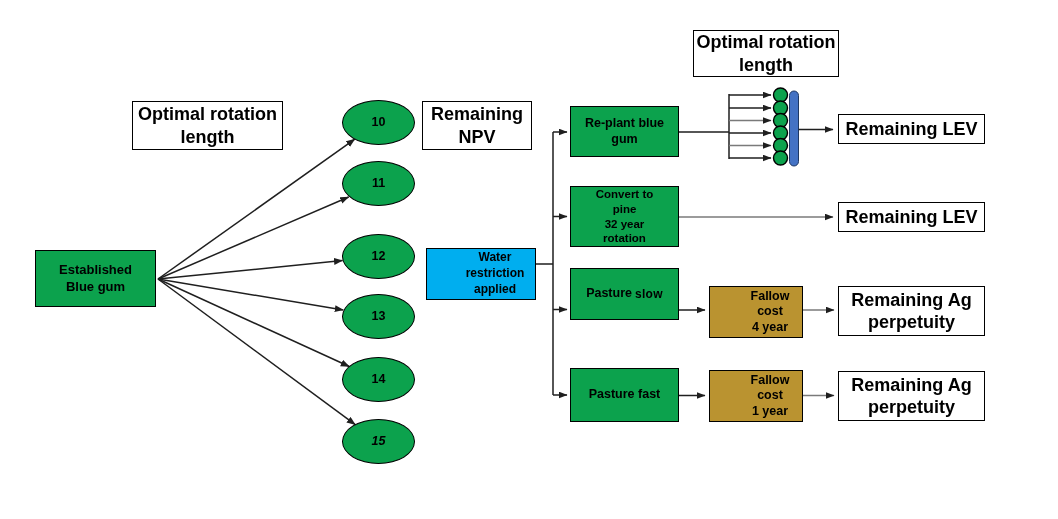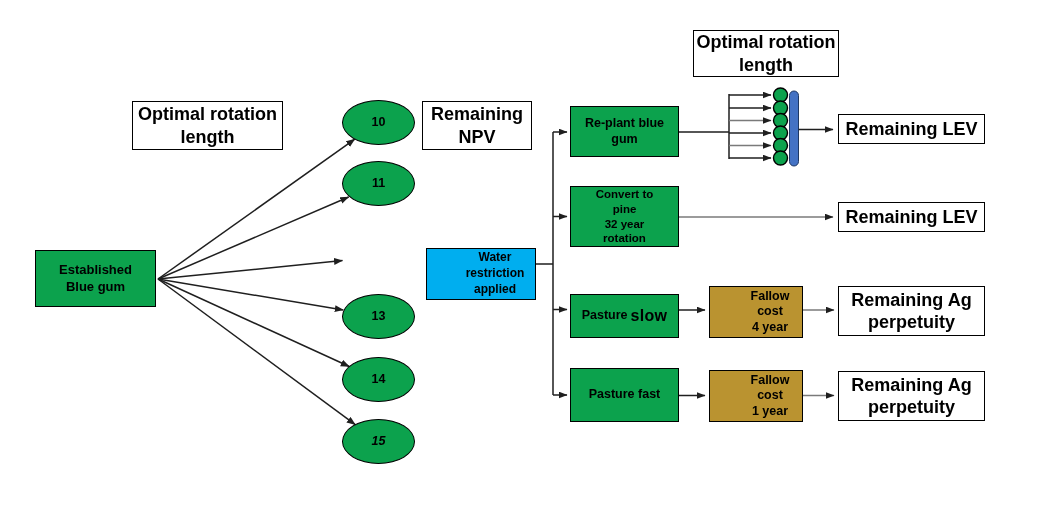--- a/index.html
+++ b/index.html
@@ -15,21 +15,21 @@
   }
   .green{background:var(--green);border:1.6px solid #000;}
   .cyan{background:var(--cyan);border:1.6px solid #000;}
   .gold{background:var(--gold);border:1.6px solid #000;padding-left:28px;}
   .plain{background:#fff;border:1.6px solid #000;}
   .ellipse{border-radius:50%;}
   .fs-header{font-size:18px;}
   .fs-node{font-size:12.5px;}
   .fs-small{font-size:11.5px;line-height:1.27;}
   .fs-water{font-size:12px;line-height:1.33;padding-left:28px;}
-  .emph{font-size:16px;margin-left:3px;letter-spacing:0.3px;}
+  .emph{font-size:12px;margin-left:3px;letter-spacing:0.3px;}
   .ln{stroke:#1f1f1f;stroke-width:1.5;fill:none;}
   .lng{stroke:#7a7a7a;stroke-width:1.5;fill:none;}
   .dot{fill:var(--green);stroke:#000;stroke-width:1.4;}
   .bar{fill:var(--bar_blue);stroke:#1f3864;stroke-width:1;}
   .ah{fill:#1f1f1f;}
 </style>
 </head>
 <body>
 
 <div class="canvas">
@@ -79,38 +79,39 @@
   </svg>
 
   <div class="node green fs-node" style="left:35px;top:250px;width:121px;height:57px;font-size:13px;">Established
 Blue gum</div>
 
   <div class="node plain fs-header" style="left:132px;top:101px;width:151px;height:49px;">Optimal rotation
 length</div>
 
   <div class="node green ellipse fs-node" style="left:342px;top:100px;width:73px;height:45px;text-align:center;">10</div>
   <div class="node green ellipse fs-node" style="left:342px;top:161px;width:73px;height:45px;">11</div>
+  <div class="node green ellipse fs-node" style="left:342px;top:234px;width:73px;height:45px;">12</div>
   <div class="node green ellipse fs-node" style="left:342px;top:294px;width:73px;height:45px;">13</div>
   <div class="node green ellipse fs-node" style="left:342px;top:357px;width:73px;height:45px;">14</div>
   <div class="node green ellipse fs-node" style="left:342px;top:419px;width:73px;height:45px;font-style:italic;">15</div>
 
   <div class="node plain fs-header" style="left:422px;top:101px;width:110px;height:49px;">Remaining
 NPV</div>
 
   <div class="node cyan fs-water" style="left:426px;top:248px;width:110px;height:52px;">Water
 restriction
 applied</div>
 
   <div class="node green fs-node" style="left:570px;top:106px;width:109px;height:51px;">Re-plant blue
 gum</div>
   <div class="node green fs-small" style="left:570px;top:186px;width:109px;height:61px;">Convert to
 pine
 32 year
 rotation</div>
-  <div class="node green fs-node" style="left:570px;top:294px;width:109px;height:44px;">
+  <div class="node green fs-node" style="left:570px;top:268px;width:109px;height:52px;">
     <span>Pasture</span><span class="emph">slow</span>
   </div>
   <div class="node green fs-node" style="left:570px;top:368px;width:109px;height:54px;">Pasture fast</div>
 
   <div class="node plain fs-header" style="left:693px;top:30px;width:146px;height:47px;">Optimal rotation
 length</div>
 
   <div class="node gold fs-node" style="left:709px;top:286px;width:94px;height:52px;">Fallow cost
 4 year</div>
   <div class="node gold fs-node" style="left:709px;top:370px;width:94px;height:52px;">Fallow cost

